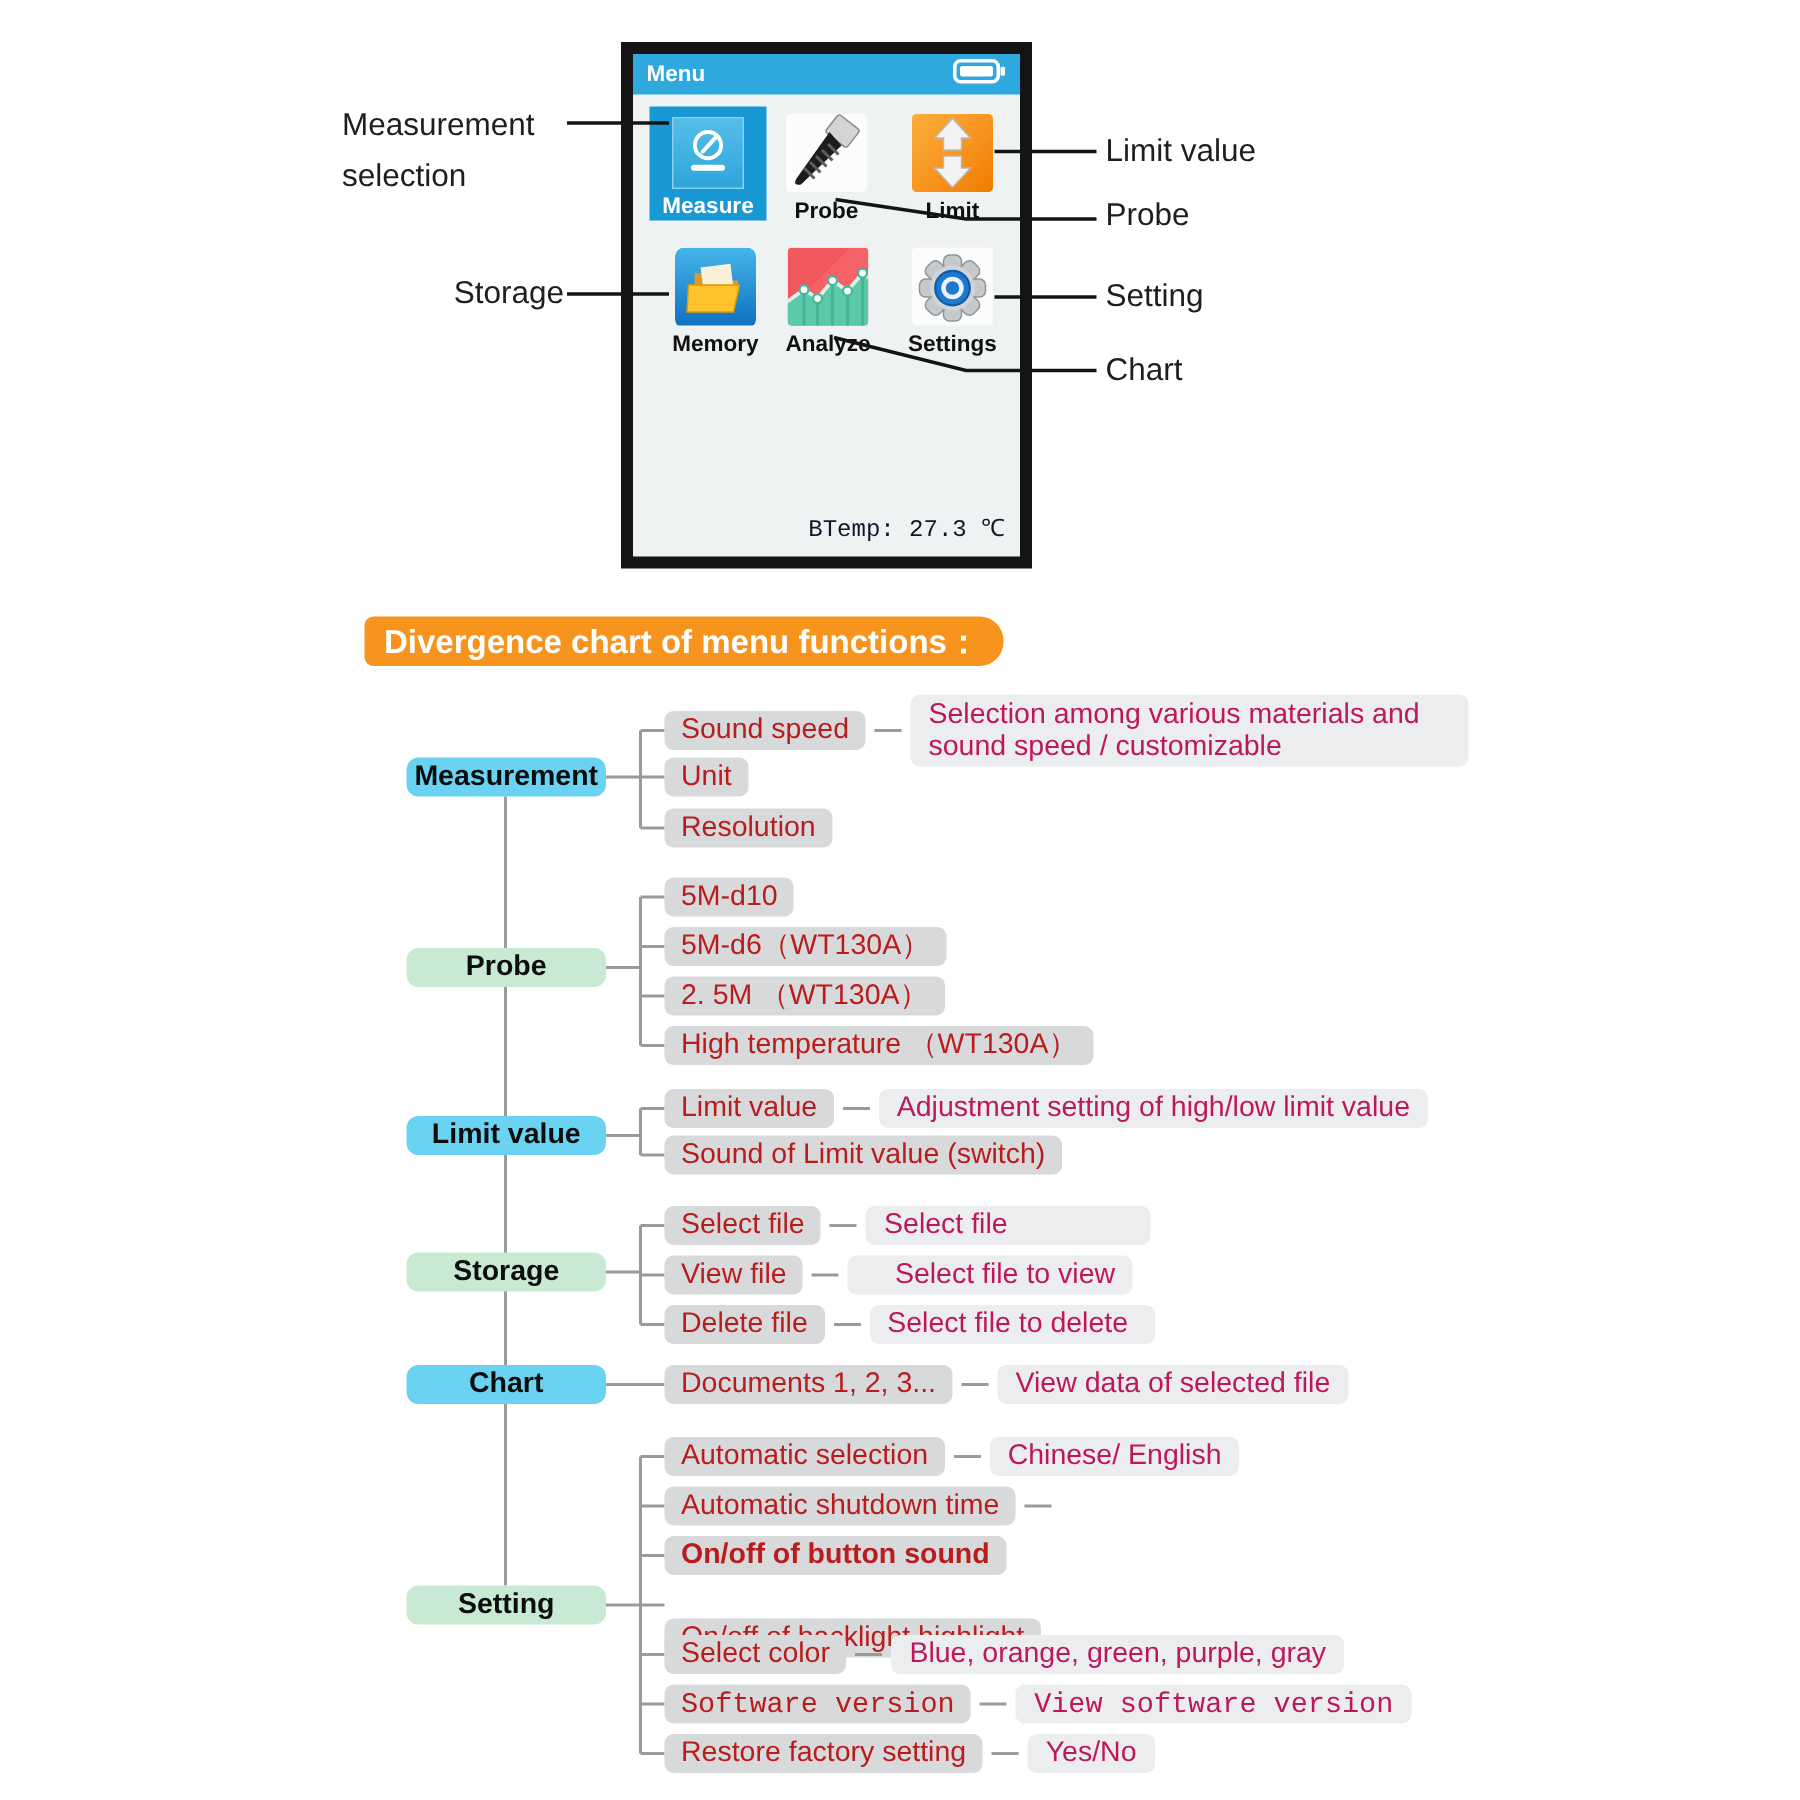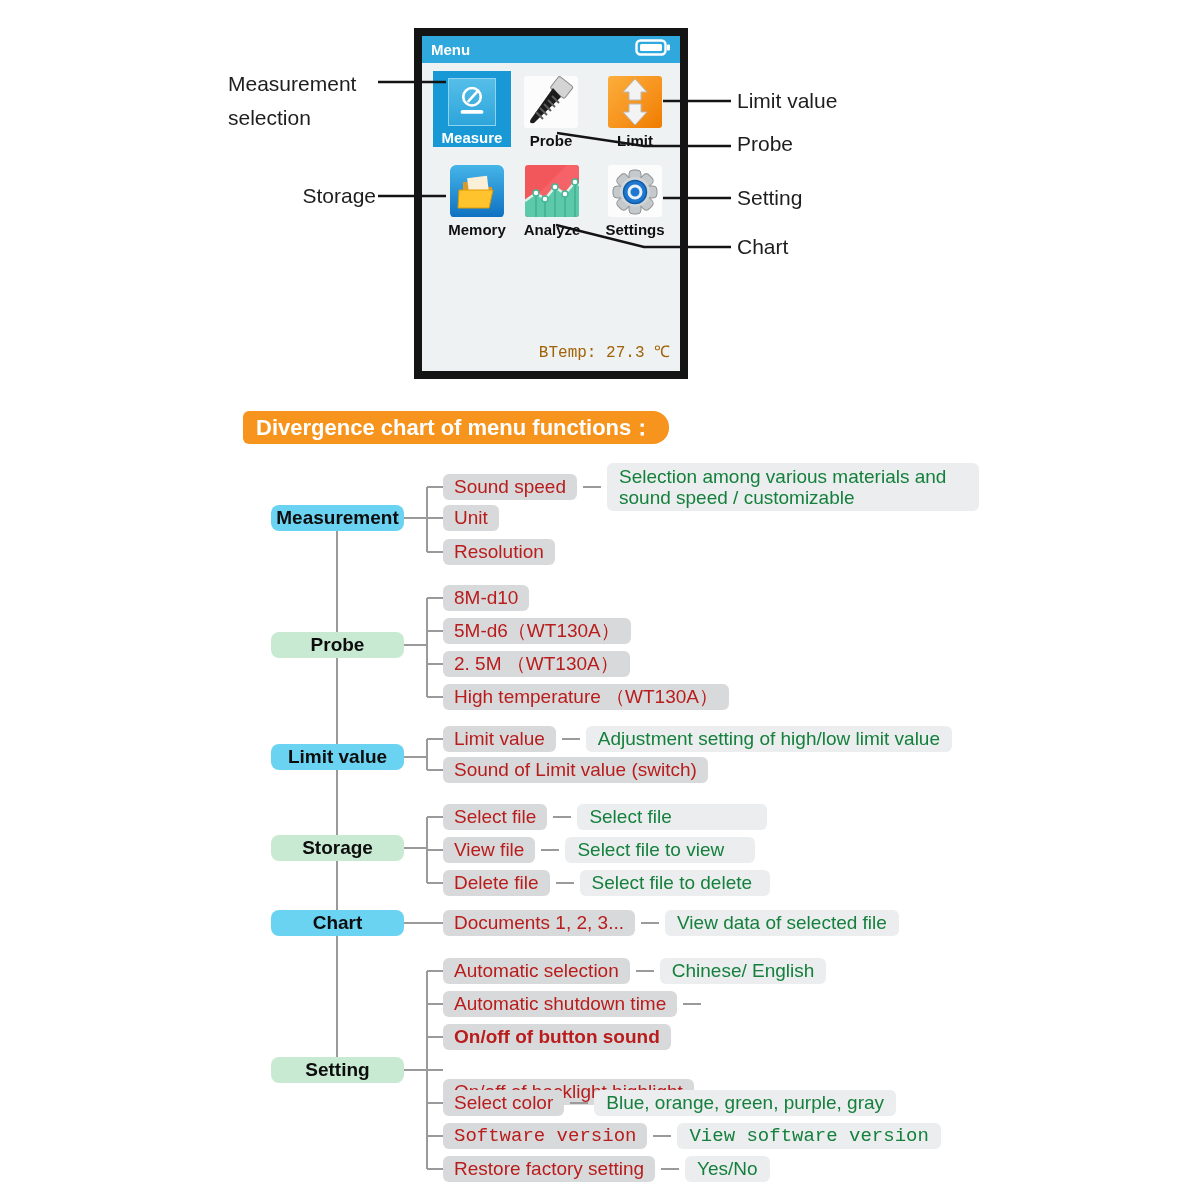--- a/index.html
+++ b/index.html
@@ -19,21 +19,21 @@
   .titlebar .ttl { color:#fff; font-weight:bold; font-size:15px; }
   .tile-measure { position:absolute; left:11px; top:35px; width:78px; height:76px;
                   background:#1899D6; display:flex; flex-direction:column; align-items:center; }
   .m-inner { width:48px; height:48px; margin-top:7px; border:1px solid #8ed3ef;
              background:linear-gradient(180deg,#55BEE9,#2EA5DB); display:flex; align-items:center; justify-content:center; }
   .tile-measure .cell-label { color:#fff; margin-top:3px; }
   .cell { position:absolute; width:60px; display:flex; flex-direction:column; align-items:center; }
   .cell-icon { width:54px; height:52px; border-radius:3px; overflow:hidden; background:#fcfcfc; }
   .cell-label { font-weight:bold; font-size:15px; color:#101010; margin-top:4px; white-space:nowrap; }
   .btemp { position:absolute; right:10px; bottom:9px; font-family:"Liberation Mono","DejaVu Sans Mono",monospace;
-           font-size:16px; color:#a16207; }
+           font-size:16px; color:#0f172a; }
 
   
   .callout { position:absolute; font-size:21px; color:#1e1e1e; z-index:5; white-space:pre-line; }
   .co-measurement { left:228px; top:67px; width:150px; line-height:34px; }
   .co-storage { left:228px; top:182px; width:148px; line-height:28px; text-align:right; }
   .co-right { left:737px; line-height:28px; }
 
   
   .banner { position:absolute; left:243px; top:411px; height:33px; line-height:33px;
             background:#F7941E; color:#fff; font-weight:bold; font-size:22px;
@@ -43,21 +43,21 @@
   .node { position:absolute; left:271px; width:133px; height:26px; line-height:26px;
           text-align:center; font-weight:bold; font-size:19px; color:#0d0d0d;
           border-radius:8px; z-index:2; }
   .node.blue  { background:#6BD3F2; }
   .node.green { background:#C8EAD2; }
   .row { position:absolute; left:443px; height:26px; display:flex; align-items:center; z-index:2; white-space:nowrap; }
   .cbox { background:#D8D9DA; border-radius:6px; padding:0 11px; height:26px; line-height:26px;
           font-size:19px; color:#b91c1c; }
   .dash { width:18px; height:2px; background:#9a9a9a; margin:0 6px; flex-shrink:0; }
   .dbox { background:#EBEDEE; border-radius:6px; padding:0 12px; height:26px; line-height:26px;
-          font-size:19px; color:#15803d; }
+          font-size:19px; color:#be185d; }
   .dbox.wrap { white-space:normal; width:372px; height:auto; line-height:21px; padding:3px 12px; }
   .dbox.wide { min-width:190px; }
 </style>
 </head>
 <body>
 
 <svg class="overlay" id="tree-lines">
   <g stroke="#9a9a9a" stroke-width="2" fill="none">
 
     <path d="M337 531 L337 1057"></path>
@@ -232,21 +232,21 @@
   <span class="dbox wrap">Selection among various materials and sound speed / customizable</span>
 </div>
 <div class="row" style="top:505px;">
   <span class="cbox">Unit</span>
 </div>
 <div class="row" style="top:539px;">
   <span class="cbox">Resolution</span>
 </div>
 
 <div class="row" style="top:585px;">
-  <span class="cbox">8M-d10</span>
+  <span class="cbox">5M-d10</span>
 </div>
 <div class="row" style="top:618px;">
   <span class="cbox">5M-d6（WT130A）</span>
 </div>
 <div class="row" style="top:651px;">
   <span class="cbox">2. 5M （WT130A）</span>
 </div>
 <div class="row" style="top:684px;">
   <span class="cbox">High temperature （WT130A）</span>
 </div>
@@ -258,21 +258,21 @@
 </div>
 <div class="row" style="top:757px;">
   <span class="cbox">Sound of Limit value (switch)</span>
 </div>
 
 <div class="row" style="top:804px;">
   <span class="cbox">Select file</span>
   <span class="dash"></span>
   <span class="dbox wide">Select file</span>
 </div>
-<div class="row" style="top:837px;">
+<div class="row" style="top:837px;text-align:right;">
   <span class="cbox">View file</span>
   <span class="dash"></span>
   <span class="dbox wide">Select file to view</span>
 </div>
 <div class="row" style="top:870px;align-items:center;">
   <span class="cbox">Delete file</span>
   <span class="dash"></span>
   <span class="dbox wide">Select file to delete</span>
 </div>
 

